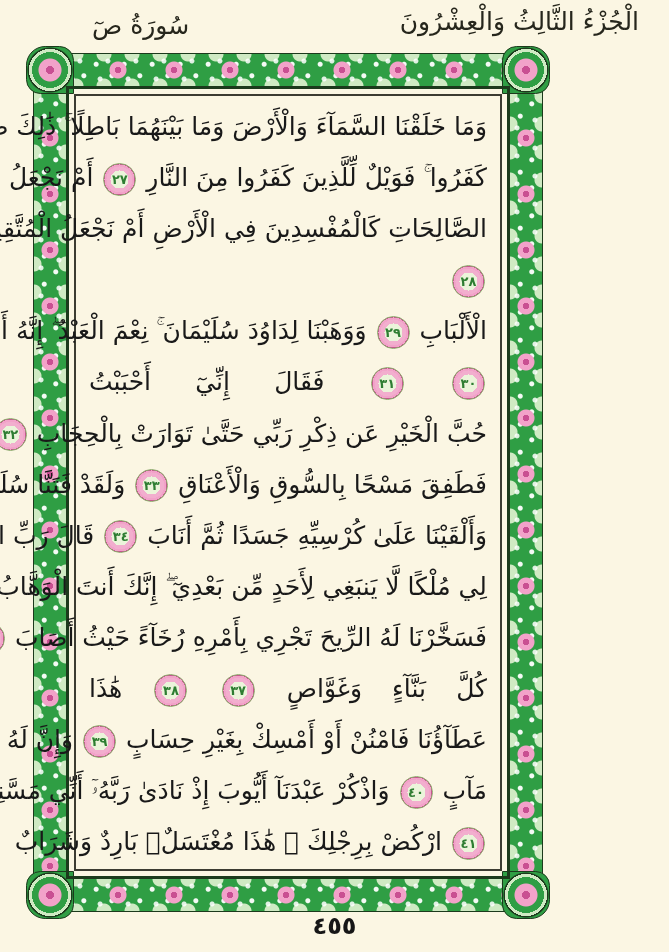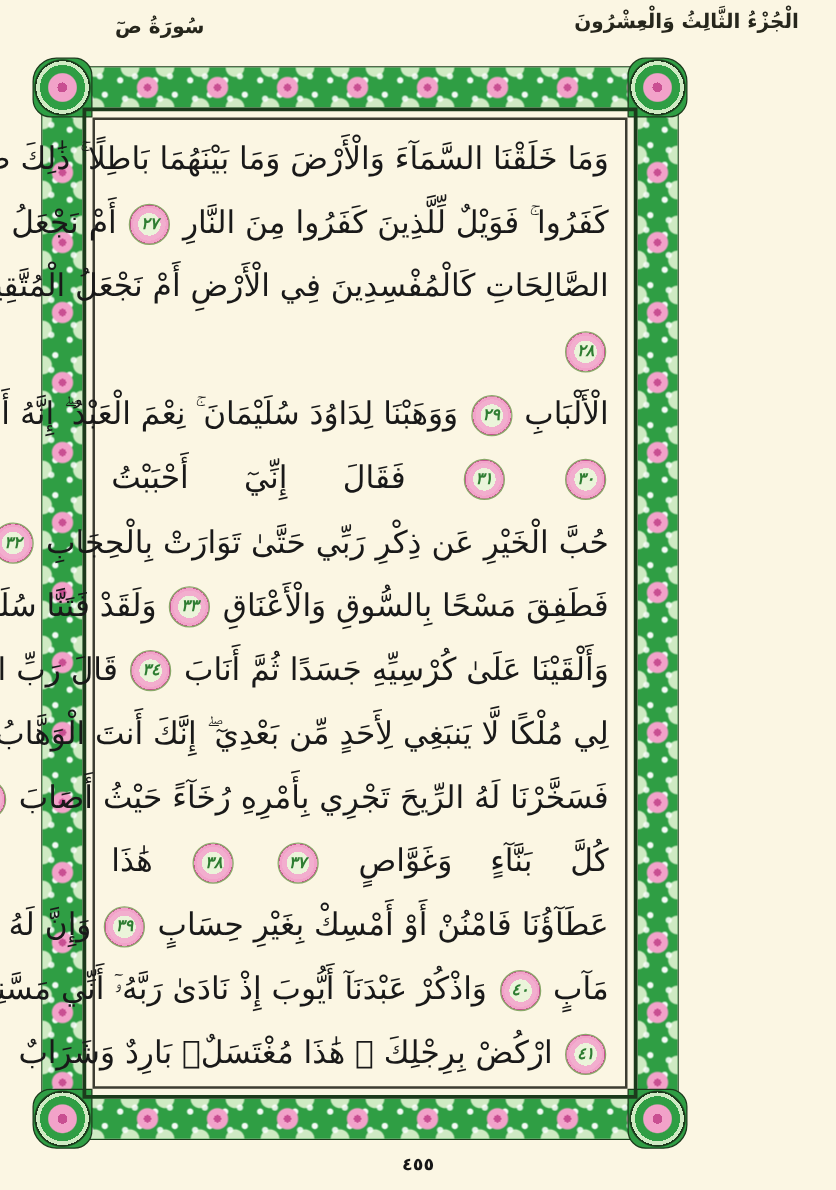--- a/index.html
+++ b/index.html
@@ -20,21 +20,21 @@
     width:669px;height:952px;
     background:var(--page-bg);
     font-family:"DejaVu Sans", sans-serif;
     overflow:hidden;
   }
   .page{position:relative;width:669px;height:952px;background:var(--page-bg);}
 
   
   .hdr{
     position:absolute;direction:rtl;color:var(--header-ink);
-    font-size:16px;font-weight:bold;letter-spacing:0;
+    font-size:25px;font-weight:normal;letter-spacing:0;
     white-space:nowrap;
   }
   .hdr-juz{top:7px;right:30px;}
   .hdr-surah{top:11px;left:92px;}
 
   
   .frame{position:absolute;left:34px;top:54px;width:508px;height:857px;}
   .frame-edge{position:absolute;inset:-1px;border:1px solid var(--outline-dark);pointer-events:none;}
 
   .band{position:absolute;background-color:var(--band-green);}
@@ -99,33 +99,32 @@
   }
   .ayah-text{letter-spacing:0;}
   .verse-marker{
     display:inline-block;width:31px;height:31px;vertical-align:middle;
     border-radius:50%;
     background:
       radial-gradient(circle at 50% 50%, var(--badge-fill) 0 9px, var(--badge-ring) 9px 13px, var(--flower-pink) 13px 15px, var(--flower-magenta) 15px 16px);
     border:1px solid #8aa86a;
     text-align:center;
     margin:0 2px;
-    font-style:italic;
   }
   .verse-num{
     display:block;width:100%;
     font-size:13px;line-height:31px;font-weight:bold;
     color:var(--badge-num);
     text-align:center;text-align-last:center;
   }
 
   
   .page-number{
     position:absolute;left:0;right:0;bottom:12px;
-    text-align:center;font-size:14px;font-weight:bold;color:#161616;
+    text-align:center;font-size:24px;font-weight:bold;color:#161616;
     direction:rtl;
   }
 </style>
 </head>
 <body>
 
 <div class="page">
 
   <div class="hdr hdr-juz">الْجُزْءُ الثَّالِثُ وَالْعِشْرُونَ</div>
   <div class="hdr hdr-surah">سُورَةُ صٓ</div>

